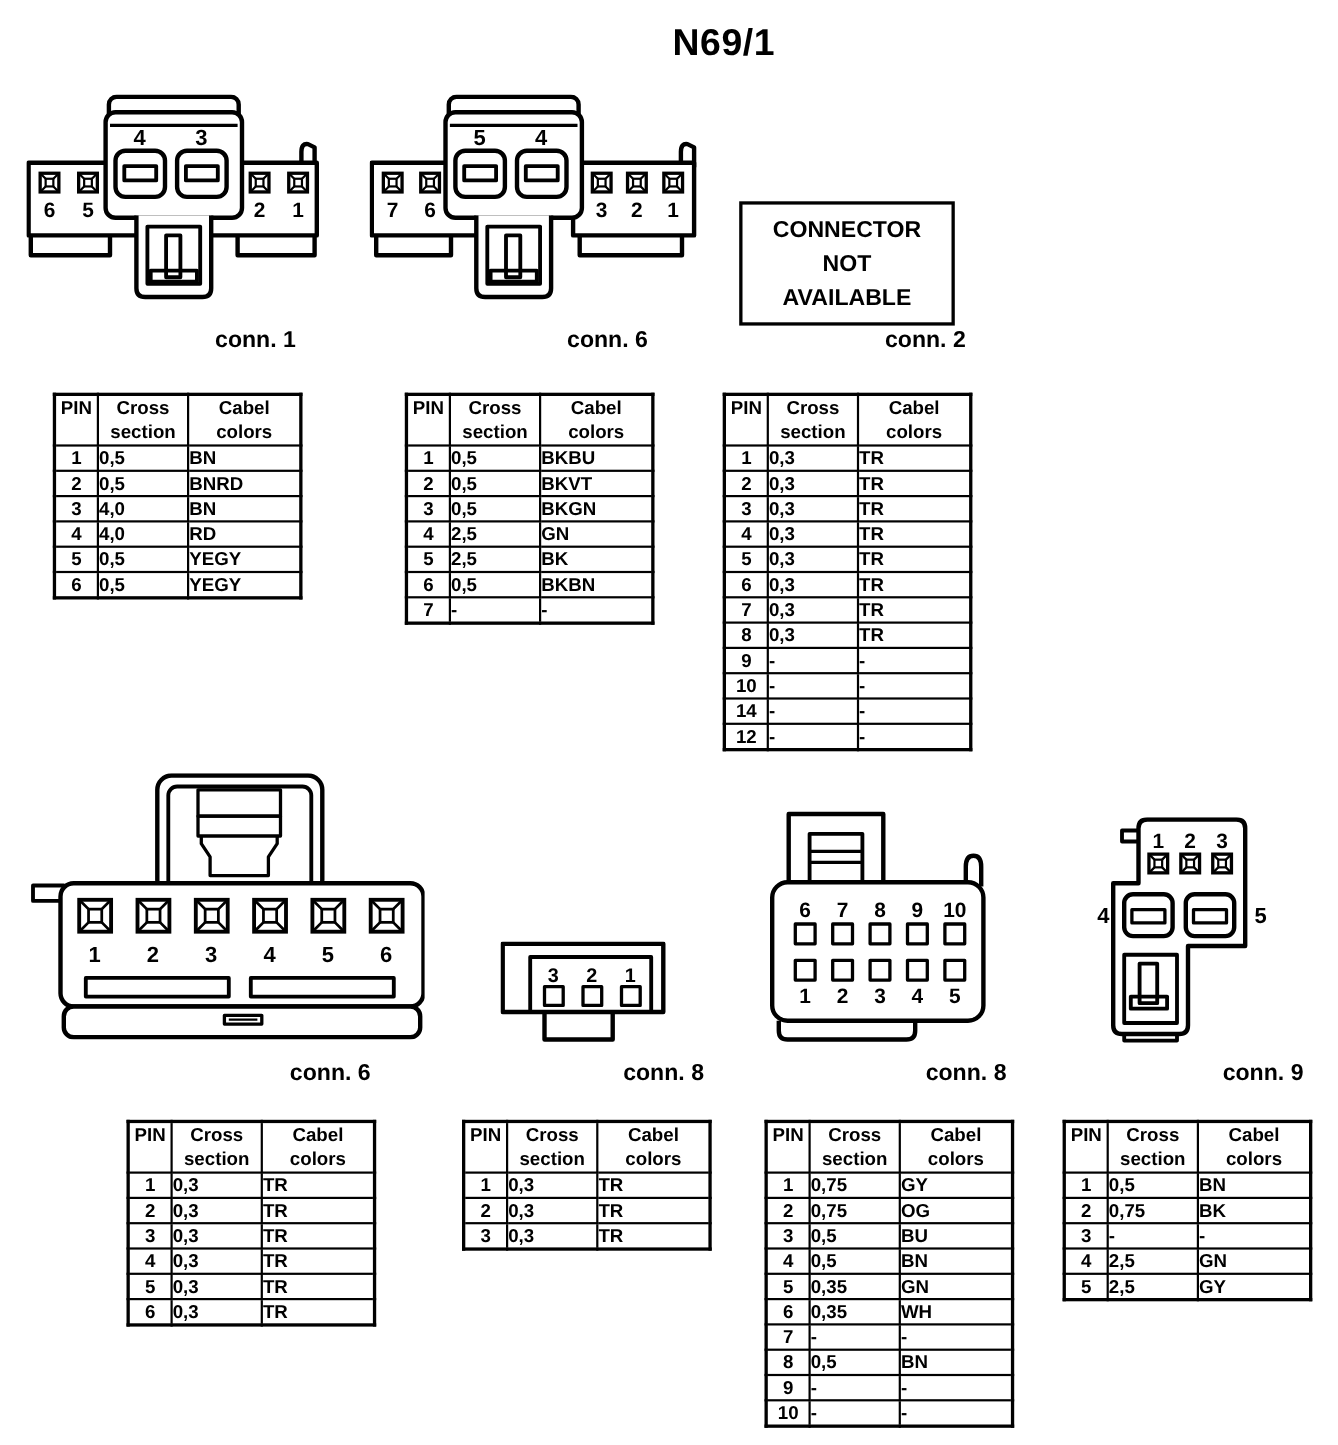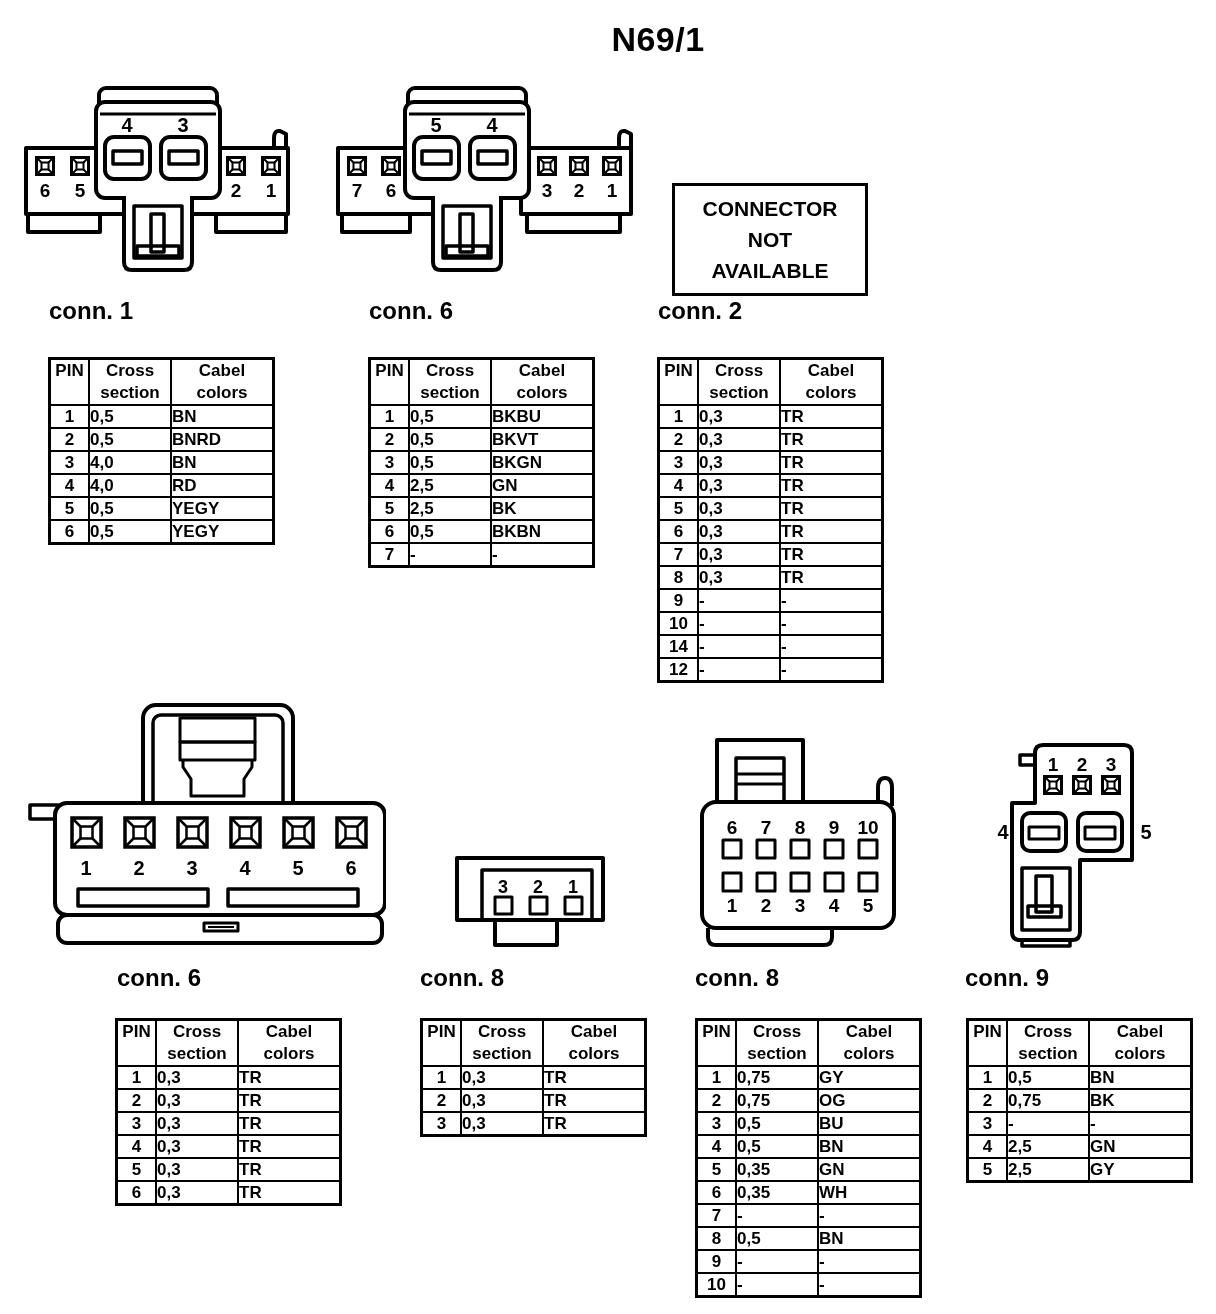--- a/index.html
+++ b/index.html
@@ -6,22 +6,22 @@
   body{
     width:1216px;height:1314px;background:#ffffff;position:relative;
     font-family:"Liberation Sans", sans-serif;color:#000;overflow:hidden;
   }
   .abs{position:absolute;}
   .title{
     position:absolute;left:536px;top:20px;width:244px;text-align:center;
     font-size:34px;font-weight:bold;letter-spacing:0.5px;
   }
   .connlabel{
-    position:absolute;width:220px;text-align:left;
-    font-size:24px;font-weight:bold;white-space:nowrap;
+    position:absolute;width:220px;text-align:right;
+    font-size:21px;font-weight:bold;white-space:nowrap;
   }
   .nabox{
     position:absolute;left:672px;top:155px;width:196px;height:113px;
     border:3px solid #000;box-sizing:border-box;background:#fff;
     display:flex;flex-direction:column;justify-content:center;align-items:center;
     font-size:21px;font-weight:bold;line-height:31px;text-align:center;margin-top:28px;
   }
   table.pintable{
     position:absolute;border-collapse:collapse;background:#fff;
     border:3px solid #000;table-layout:fixed;

